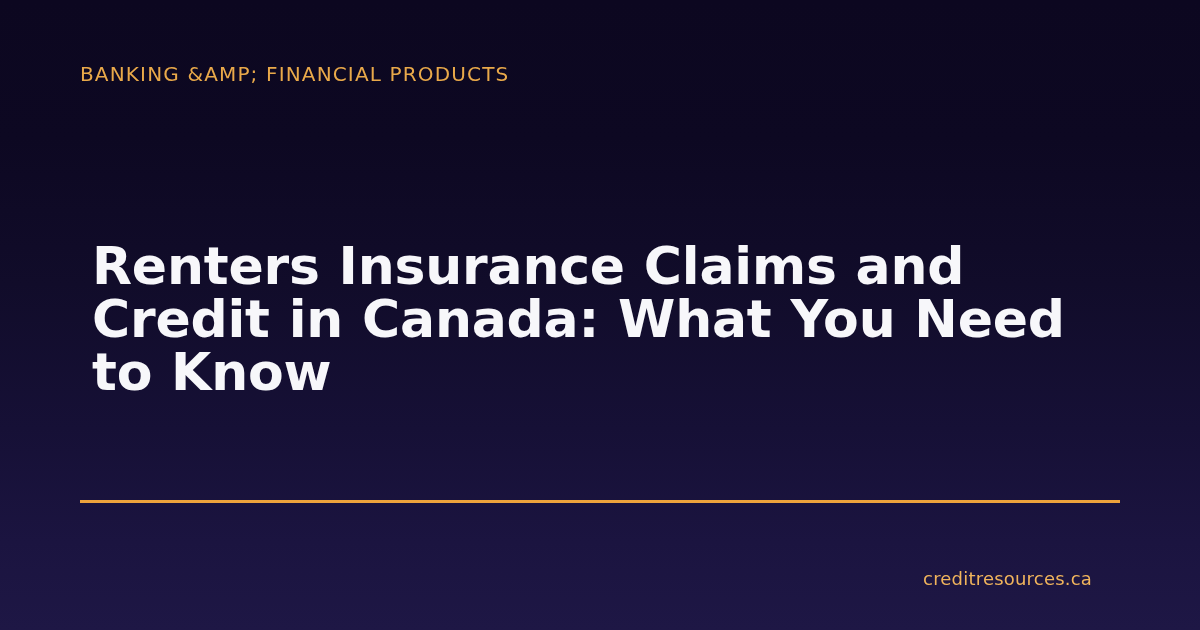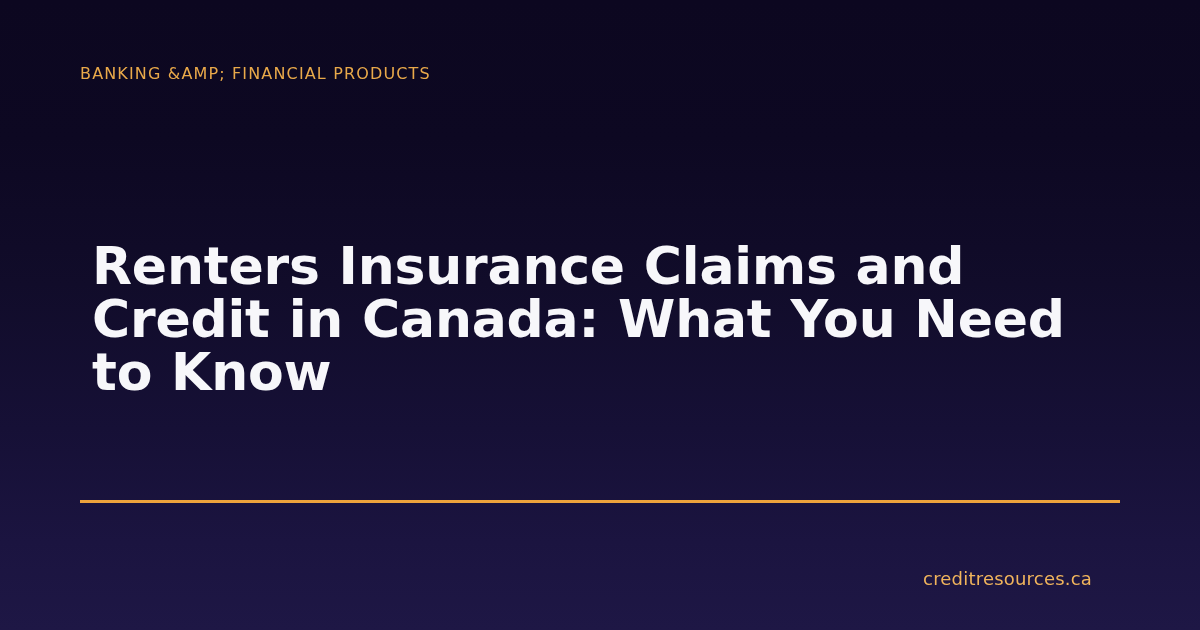--- a/index.html
+++ b/index.html
@@ -38,21 +38,21 @@
     position: absolute;
     left: 80px;
     top: 62px;
     height: 24px;
     display: flex;
     align-items: center;
   }
 
   .kicker {
     font-family: "DejaVu Sans", sans-serif;
-    font-size: 16px;
+    font-size: 20px;
     font-weight: 400;
     letter-spacing: 1.15px;
     color: #e9a94a;
     white-space: nowrap;
     line-height: 24px;
   }
 
   
   .headline-block {
     position: absolute;

